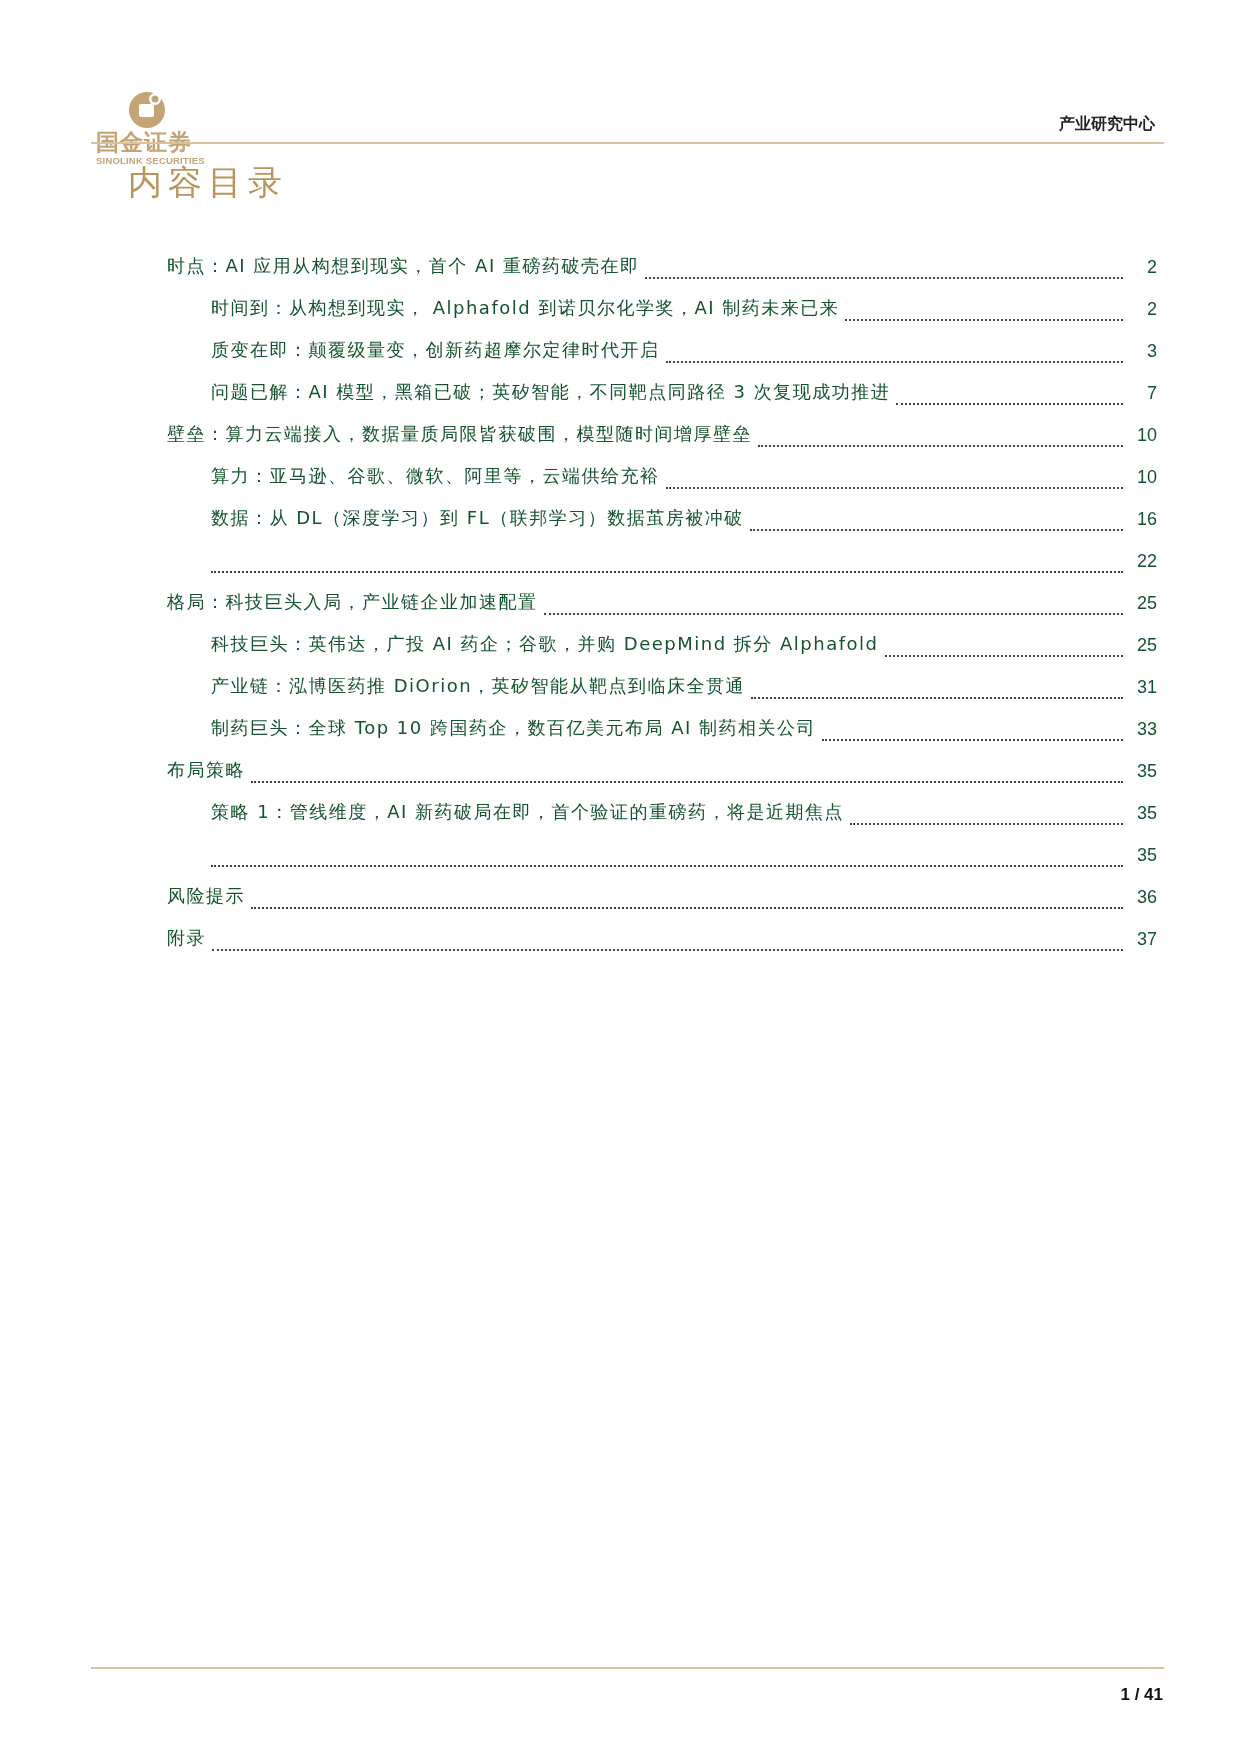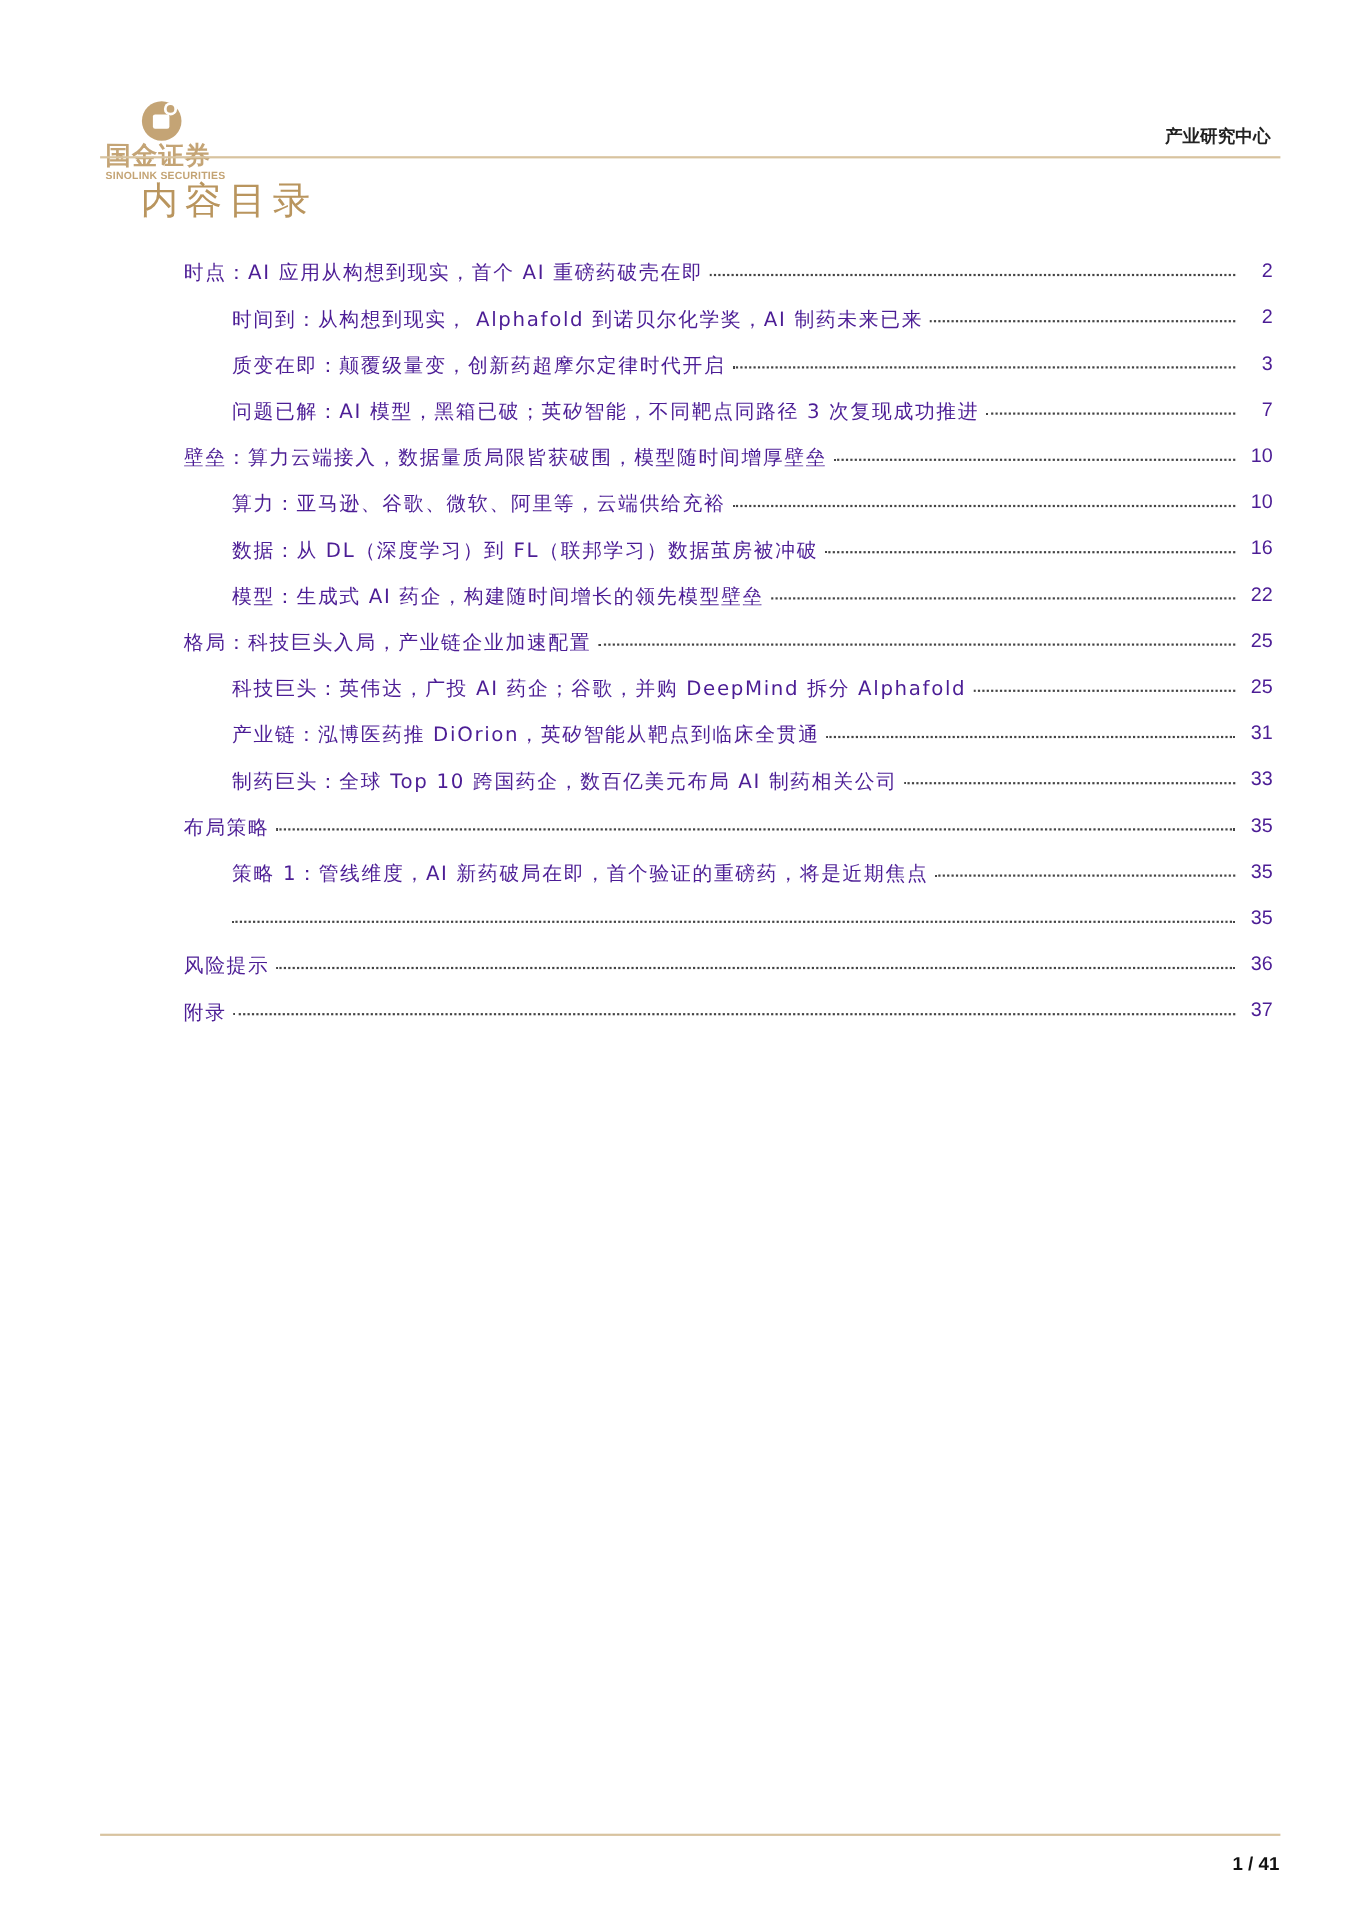--- a/index.html
+++ b/index.html
@@ -11,21 +11,21 @@
     .logo-mark { width: 40px; height: 40px; position: relative; }
     .logo-text { margin-left: 6px; display: flex; flex-direction: column; }
     .logo-cn { font-size: 23px; font-weight: bold; color: #c4a475; letter-spacing: 1px; line-height: 25px; }
     .logo-en { font-family: "Liberation Sans", sans-serif; font-size: 9.5px; font-weight: bold; color: #c4a475; letter-spacing: 0.2px; line-height: 12px; }
     .dept { position: absolute; right: 86px; top: 114px; font-size: 16px; font-weight: bold; color: #222; }
     .header-rule { position: absolute; left: 91px; top: 142px; width: 1073px; height: 2px; background: #d8c39f; }
 
     .toc-title { position: absolute; left: 128px; top: 160px; font-family: "DejaVu Serif", serif; font-size: 34px; font-weight: normal; color: #b9955e; letter-spacing: 6px; }
 
     .toc { position: absolute; left: 167px; top: 236px; width: 990px; }
-    .toc-row { position: relative; height: 42px; display: flex; align-items: flex-start; font-size: 18px; color: #4c1d95; }
+    .toc-row { position: relative; height: 42px; display: flex; align-items: flex-end; font-size: 18px; color: #14532d; }
     .toc-row.l2 { padding-left: 44px; }
     .toc-label { white-space: nowrap; background: #fff; padding-right: 6px; position: relative; z-index: 1; letter-spacing: 1.5px; }
     .toc-dots { flex: 1; height: 18px; border-bottom: 2px dotted #333; margin-bottom: -6px; position: relative; top: -5px; border-width: 0 0 2.5px 0; border-style: dotted; border-color: #444; }
     .toc-page { white-space: nowrap; padding-left: 10px; font-family: "Liberation Sans", sans-serif; min-width: 24px; text-align: right; }
 
     .footer-rule { position: absolute; left: 91px; top: 1667px; width: 1073px; height: 2px; background: #d8c39f; }
     .page-num { position: absolute; right: 78px; top: 1685px; font-family: "Liberation Sans", sans-serif; font-size: 17px; font-weight: bold; color: #111; }
   </style>
 </head>
 <body>
@@ -81,21 +81,20 @@
     <span class="toc-label">算力：亚马逊、谷歌、微软、阿里等，云端供给充裕</span>
     <span class="toc-dots"></span>
     <span class="toc-page">10</span>
   </div>
   <div class="toc-row l2">
     <span class="toc-label">数据：从 DL（深度学习）到 FL（联邦学习）数据茧房被冲破</span>
     <span class="toc-dots"></span>
     <span class="toc-page">16</span>
   </div>
   <div class="toc-row l2">
-    <span class="toc-label">模型：生成式 AI 药企，构建随时间增长的领先模型壁垒</span>
     <span class="toc-dots"></span>
     <span class="toc-page">22</span>
   </div>
   <div class="toc-row l1">
     <span class="toc-label">格局：科技巨头入局，产业链企业加速配置</span>
     <span class="toc-dots"></span>
     <span class="toc-page">25</span>
   </div>
   <div class="toc-row l2">
     <span class="toc-label">科技巨头：英伟达，广投 AI 药企；谷歌，并购 DeepMind 拆分 Alphafold</span>

